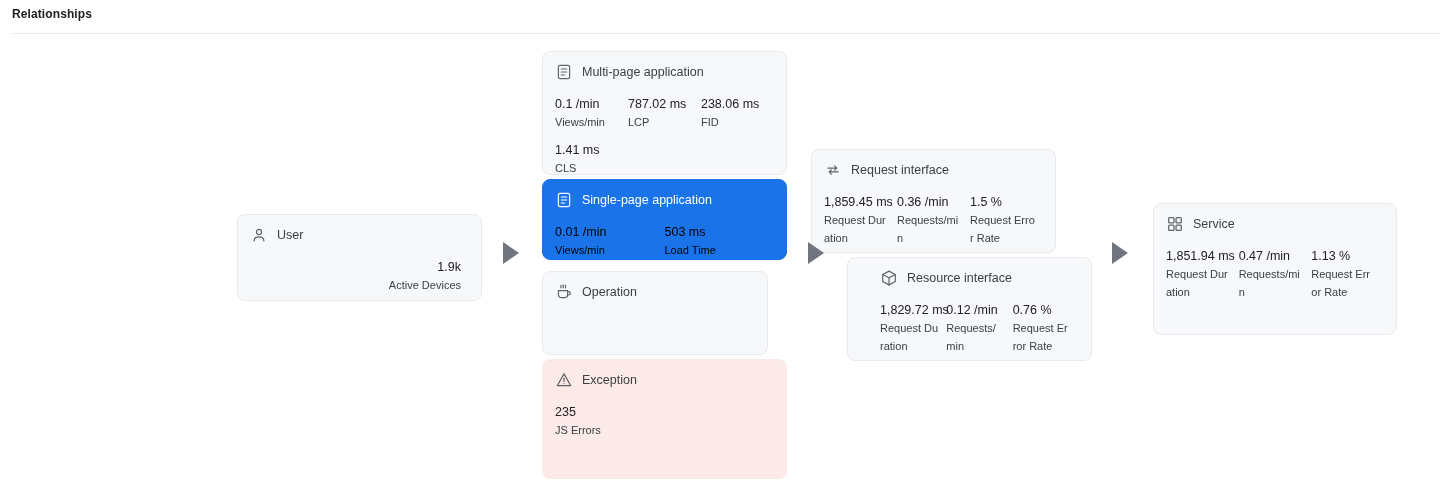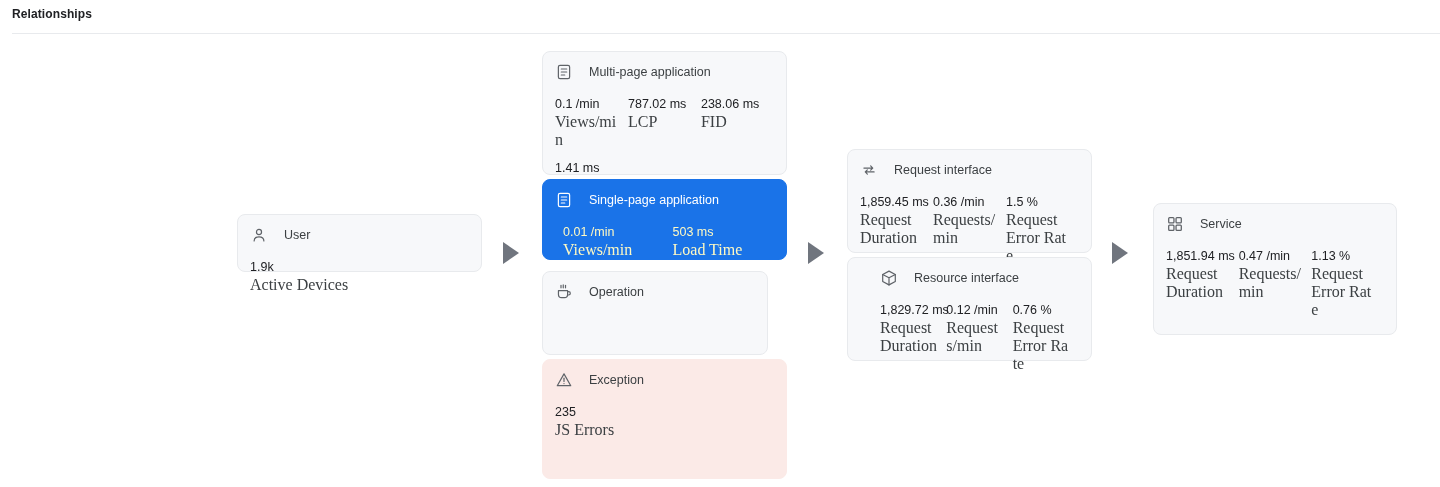--- a/index.html
+++ b/index.html
@@ -58,21 +58,21 @@
     border-color: #1a73e8;
   }
   .card.pink {
     background: #fbeae7;
     border-color: #fbeae7;
   }
 
   .card-head {
     display: flex;
     align-items: center;
-    gap: 16px;
+    gap: 9px;
     height: 20px;
     margin-bottom: 13px;
   }
   .card-icon {
     width: 18px;
     height: 18px;
     flex: 0 0 18px;
     display: block;
     color: #5f6368;
   }
@@ -96,28 +96,27 @@
     box-sizing: border-box;
     padding-right: 8px;
   }
   .metric .value {
     font-size: 12.5px;
     color: #202124;
     line-height: 18px;
     white-space: nowrap;
   }
   .metric .label {
-    font-size: 16px;
+    font-size: 11px;
     color: #3c4043;
     line-height: 18px;
     word-break: break-all;
-    font-family: Liberation Serif, serif;
   }
   .card.blue .metric .value,
-  .card.blue .metric .label { color: #fef9c3; margin-left: 8px; }
+  .card.blue .metric .label { color: #000000; }
 
   
   .m3 .metric { width: 33.33%; }
   .m2 .metric { width: 50%; }
   .m1 .metric { width: 100%; }
 
   
   .arrow {
     position: absolute;
     width: 0;
@@ -130,21 +129,21 @@
 </head>
 <body>
 
 <div id="app">
 
   <div class="page-title">Relationships</div>
   <div class="header-divider"></div>
 
   <div class="graph">
 
-  <div class="card " style="left: 237px; top: 180px; width: 245px; height: 58px;">
+  <div class="card " style="left: 237px; top: 180px; width: 245px; height: 87px; text-align: right;">
         <div class="card-head">
           <span class="card-icon">
             <svg viewBox="0 0 24 24" fill="none" stroke="currentColor" stroke-width="1.6" stroke-linecap="round" stroke-linejoin="round">
               <circle cx="12" cy="8" r="3.4"></circle>
               <path d="M5.5 20c0-3.4 2.9-5.6 6.5-5.6s6.5 2.2 6.5 5.6"></path>
             </svg>
           </span>
           <span class="card-title">User</span>
         </div>
         <div class="metrics m1">
@@ -233,21 +232,21 @@
           </span>
           <span class="card-title">Exception</span>
         </div>
         <div class="metrics m2">
           <div class="metric">
             <div class="value">235</div>
             <div class="label">JS Errors</div>
           </div>
         </div>
       </div>
-      <div class="card " style="left: 847px; top: 115px; width: 245px; height: 104px;">
+      <div class="card " style="left: 811px; top: 115px; width: 245px; height: 104px;">
         <div class="card-head">
           <span class="card-icon">
             <svg viewBox="0 0 24 24" fill="none" stroke="currentColor" stroke-width="1.6" stroke-linecap="round" stroke-linejoin="round">
               <path d="M5.2 9.4h11.4M14.2 6.6l2.8 2.8-2.8 2.8"></path>
               <path d="M18.8 14.6H7.4M9.8 11.8 7 14.6l2.8 2.8"></path>
             </svg>
           </span>
           <span class="card-title">Request interface</span>
         </div>
         <div class="metrics m3">

